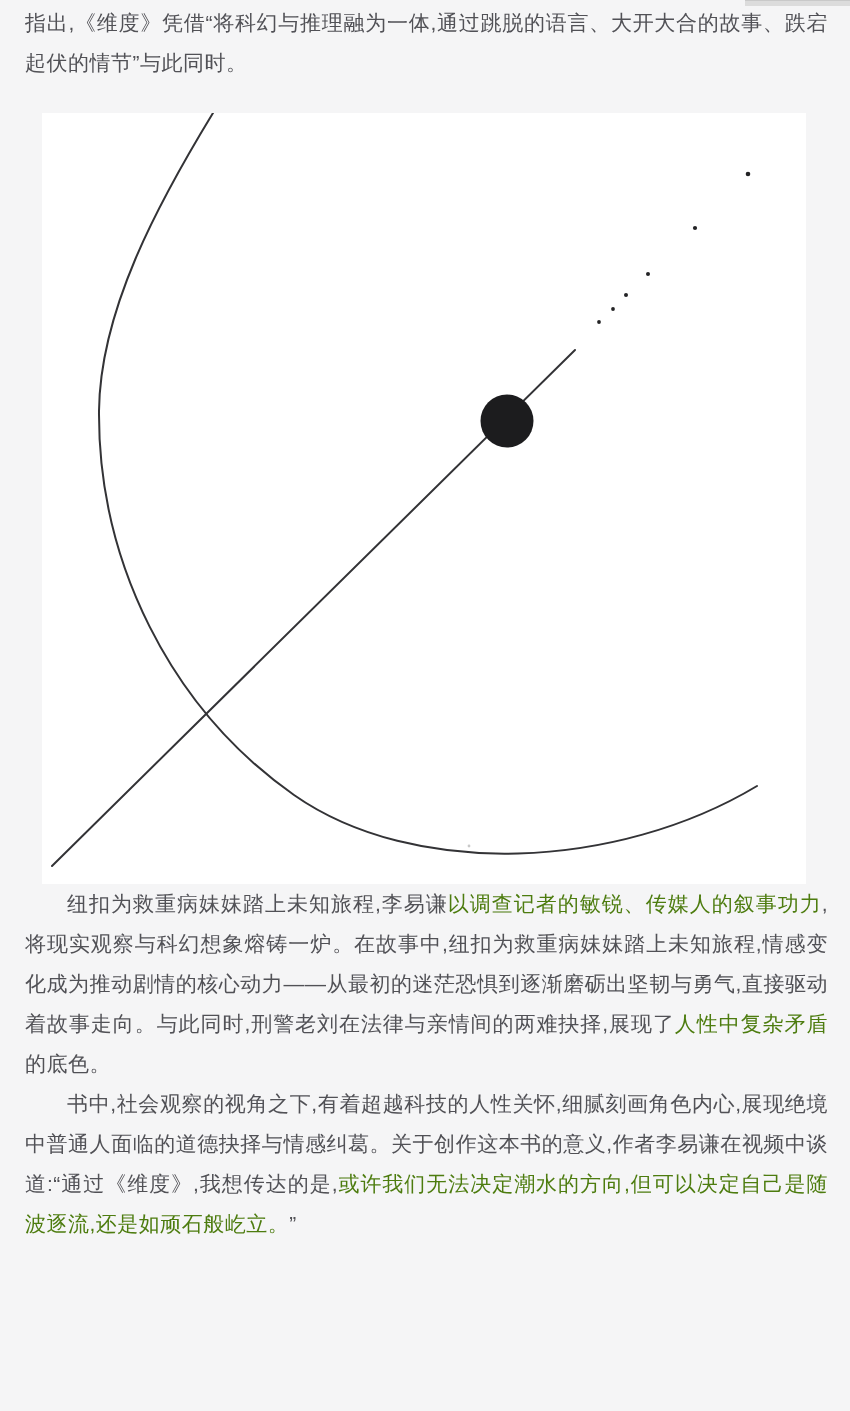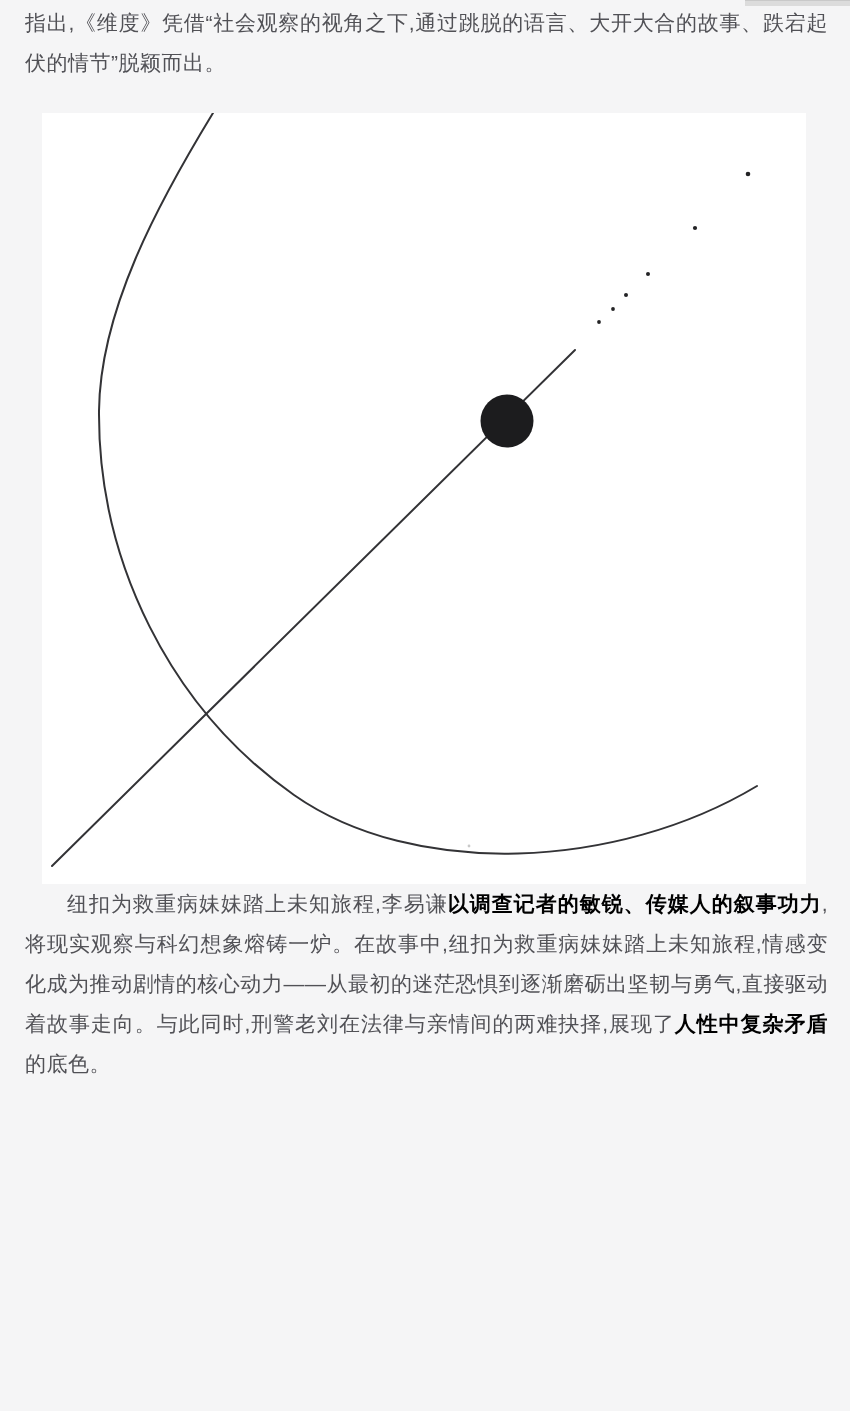--- a/index.html
+++ b/index.html
@@ -25,21 +25,21 @@
 
   p.body-text {
     margin: 0;
     font-size: 21px;
     line-height: 40px;
     color: #515156;
     text-align: justify;
     letter-spacing: 0.5px;
   }
   p.indent { text-indent: 2em; }
-  .seg-accent { color: #000000; font-weight: 700; margin-top: 35px; }
+  .seg-accent { color: #4d7c0f; font-weight: 400; margin-top: 35px; }
 
   .para-1 { margin-top: 36px; }
   .para-2 { margin-top: 40px; }
 
   figure.illustration-figure {
     margin: 30px 0 0 17px;
     padding: 0;
     width: 764px;
   }
   .illustration-canvas {
@@ -58,21 +58,21 @@
 </style>
 </head>
 <body>
 
 <div class="page">
 
   <div class="top-fragment"></div>
 
   <div class="article">
 
-    <p class="body-text intro">指出,《维度》凭借“社会观察的视角之下,通过跳脱的语言、大开大合的故事、跌宕起伏的情节”脱颖而出。</p>
+    <p class="body-text intro">指出,《维度》凭借“将科幻与推理融为一体,通过跳脱的语言、大开大合的故事、跌宕起伏的情节”与此同时。</p>
 
     <figure class="illustration-figure">
       <svg class="illustration-canvas" viewBox="0 0 764 771" xmlns="http://www.w3.org/2000/svg">
 
         <path d="M 171 0
                  C 115 92, 58 198, 57 298
                  C 56 448, 128 595, 252 682
                  C 372 766, 575 757, 715 673" fill="none" stroke="#333336" stroke-width="2" stroke-linecap="round"></path>
 
         <line x1="10" y1="753" x2="533" y2="237" stroke="#333336" stroke-width="2" stroke-linecap="round"></line>
@@ -87,15 +87,16 @@
           <circle cx="653" cy="115" r="2.1"></circle>
           <circle cx="706" cy="61" r="2.3"></circle>
         </g>
 
         <circle cx="427" cy="733" r="1.4" fill="#c9c9c9"></circle>
       </svg>
     </figure>
 
     <p class="body-text indent para-1"><span>纽扣为救重病妹妹踏上未知旅程,李易谦</span><span class="seg-accent">以调查记者的敏锐、传媒人的叙事功力</span><span>,将现实观察与科幻想象熔铸一炉。在故事中,纽扣为救重病妹妹踏上未知旅程,情感变化成为推动剧情的核心动力——从最初的迷茫恐惧到逐渐磨砺出坚韧与勇气,直接驱动着故事走向。与此同时,刑警老刘在法律与亲情间的两难抉择,展现了</span><span class="seg-accent">人性中复杂矛盾</span><span>的底色。</span></p>
 
+    <p class="body-text indent para-2"><span>书中,社会观察的视角之下,有着超越科技的人性关怀,细腻刻画角色内心,展现绝境中普通人面临的道德抉择与情感纠葛。关于创作这本书的意义,作者李易谦在视频中谈道:“通过《维度》,我想传达的是,</span><span class="seg-accent">或许我们无法决定潮水的方向,但可以决定自己是随波逐流,还是如顽石般屹立。</span><span>”</span></p>
 
   </div>
 </div>
 
 </body></html>

